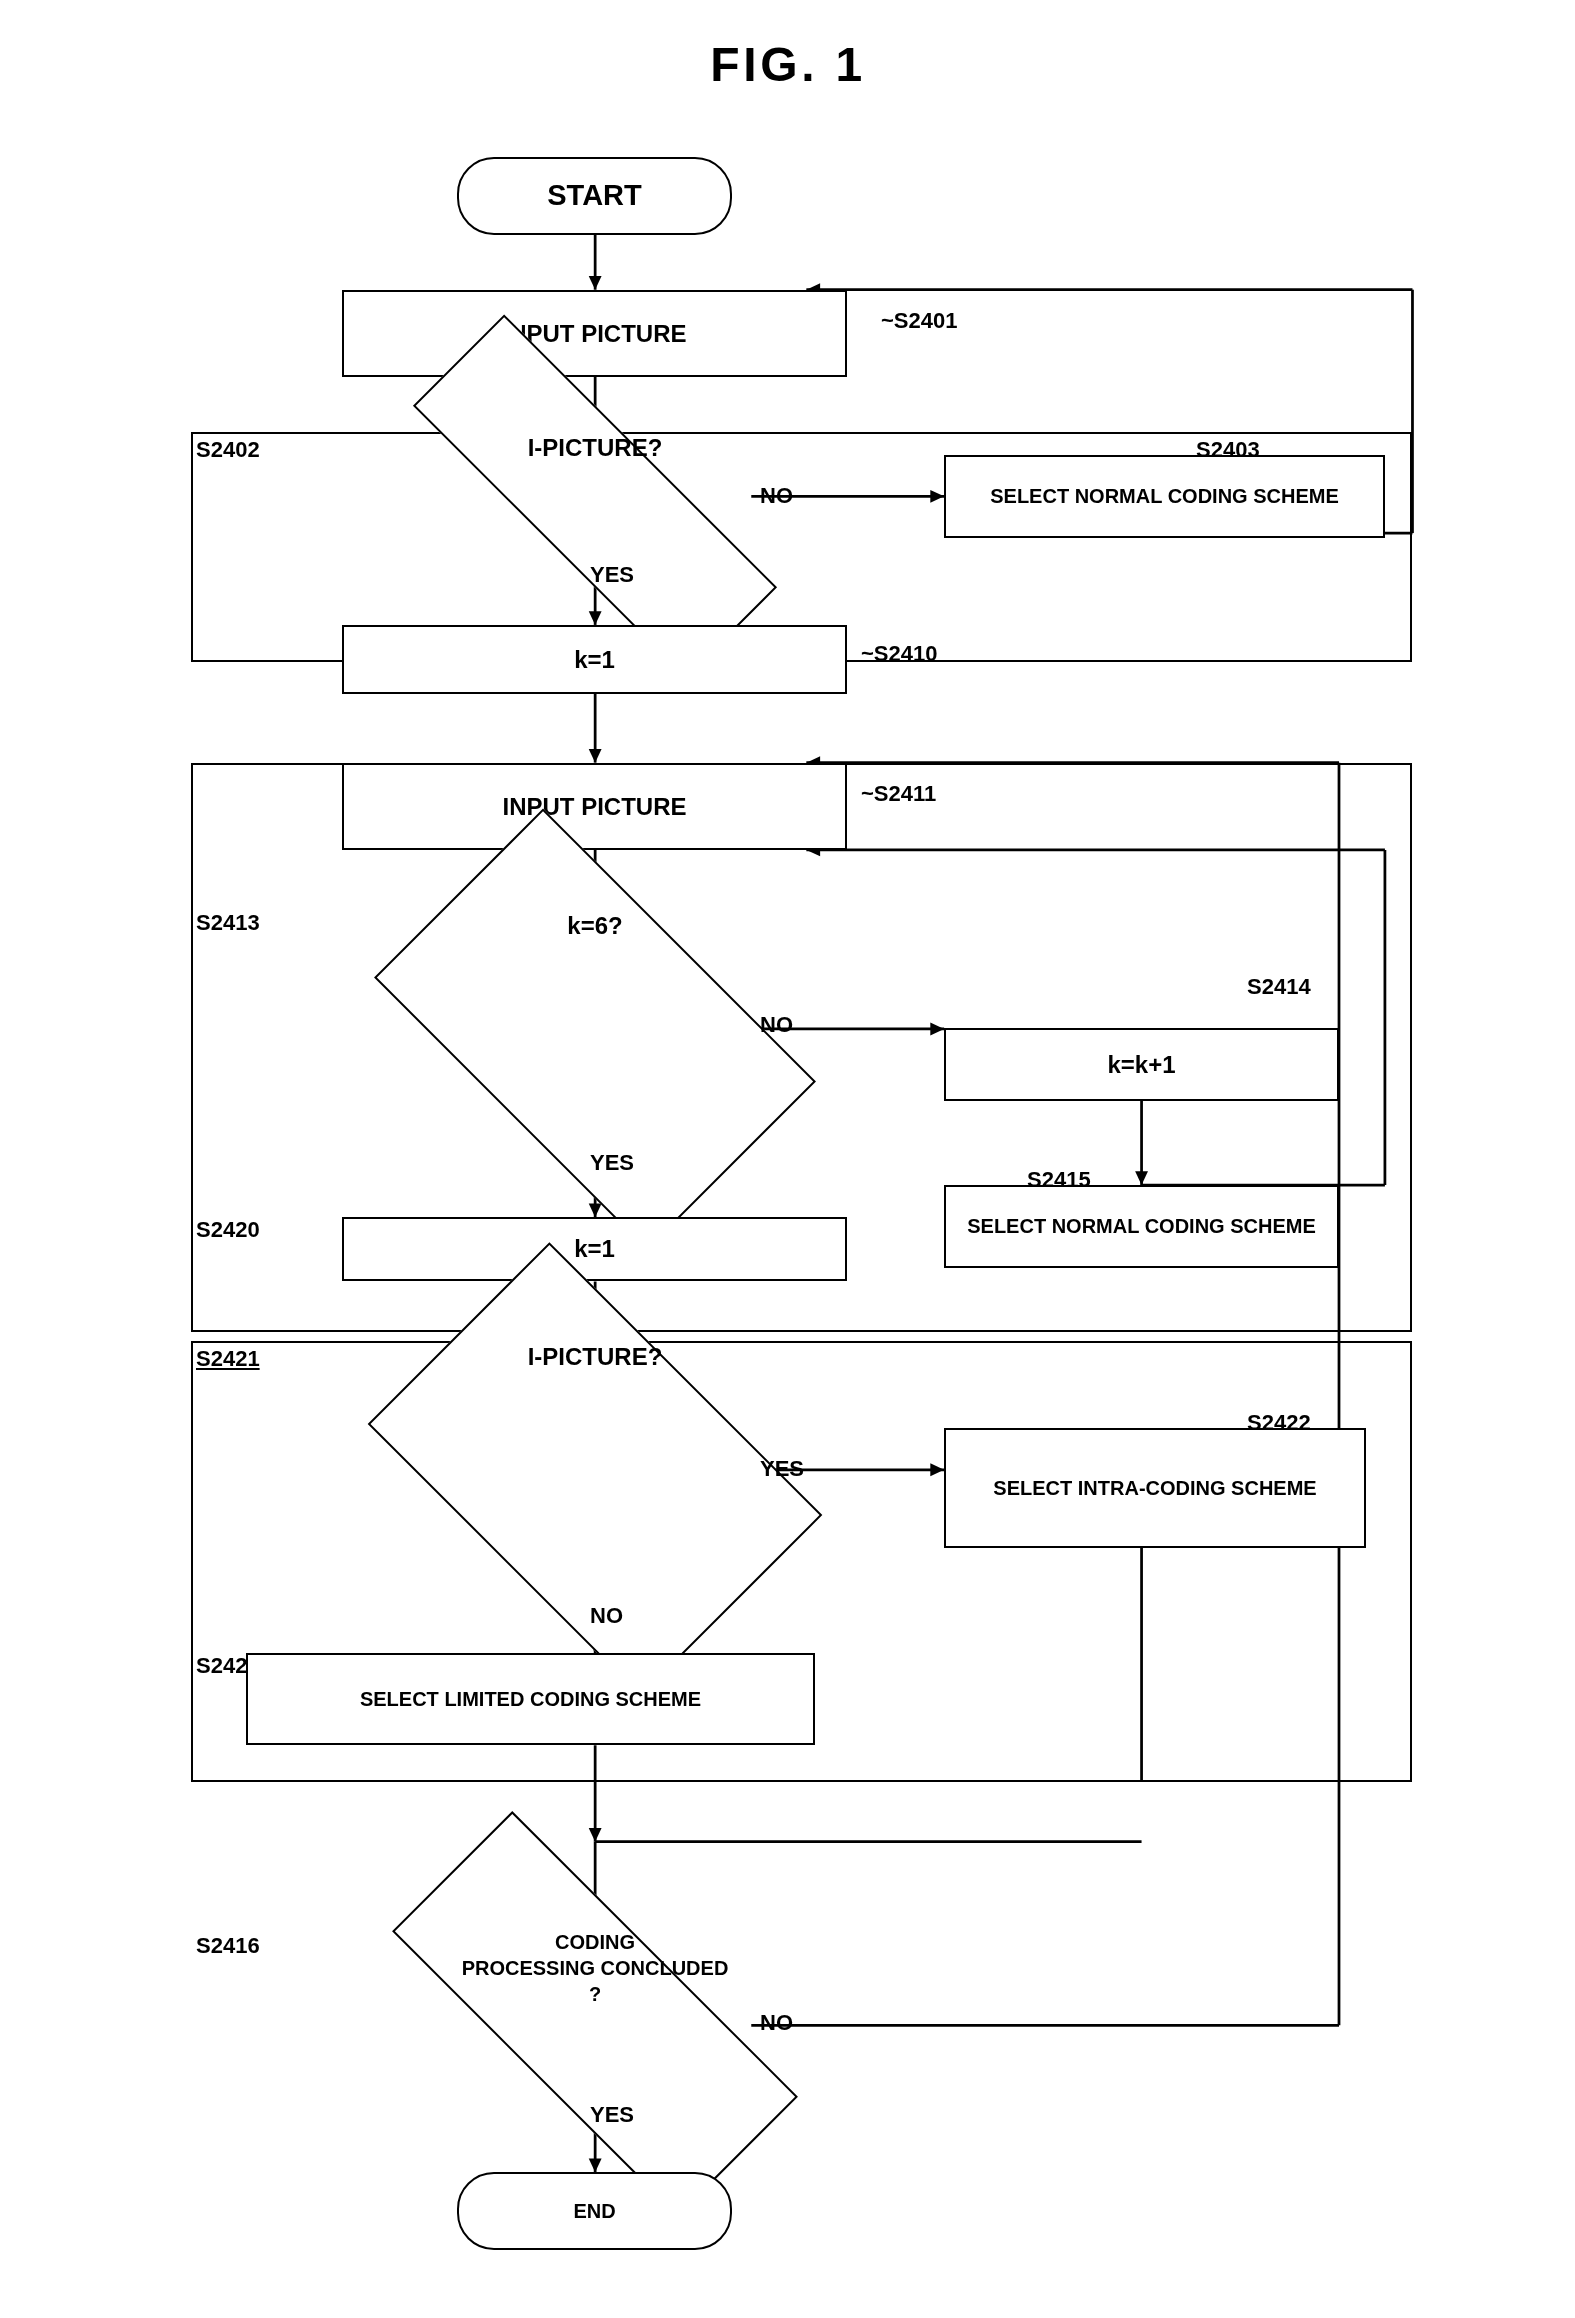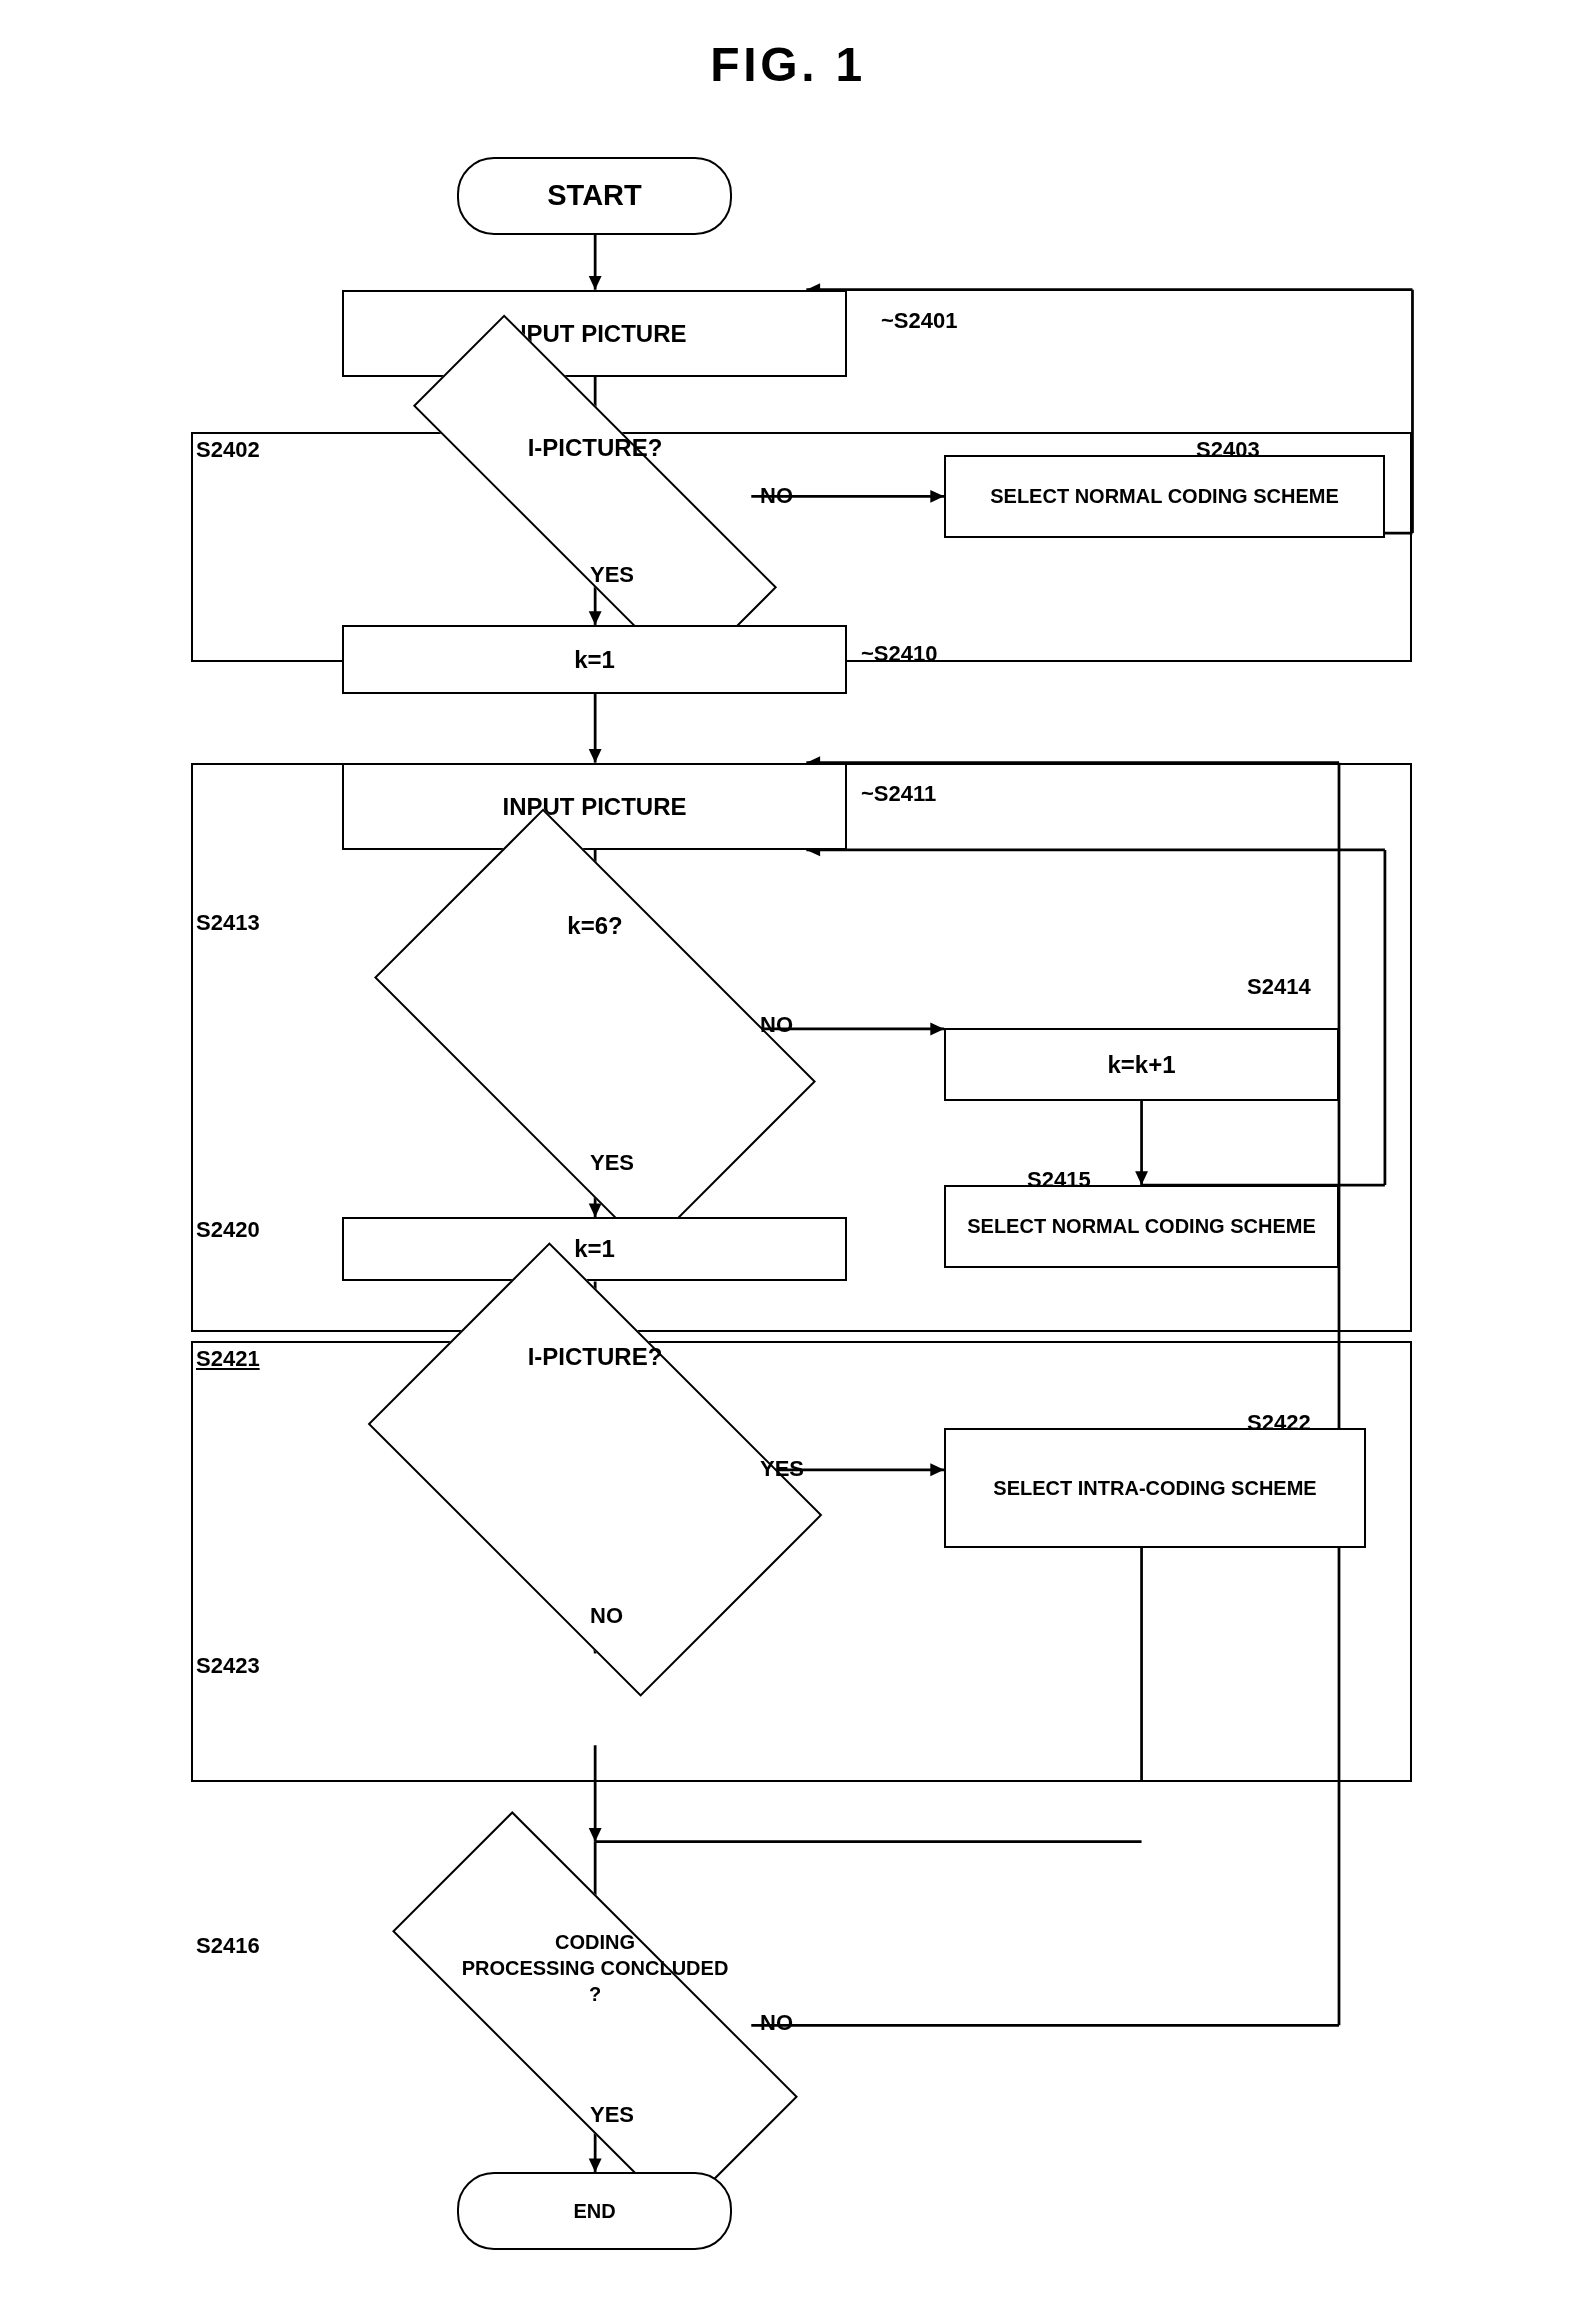--- a/index.html
+++ b/index.html
@@ -262,20 +262,23 @@
   <div class="el label-text" style="left:445px; top:1474px;">NO</div>
 
   <div class="el label-text" style="left:51px; top:1524px;">S2423</div>
 
   <div class="el rect" style="left:799px; top:1299px; width:422px; height:120px; font-size:20px;">
     <span>SELECT INTRA-CODING SCHEME</span>
   </div>
 
   <div class="el label-text" style="left:1102px; top:1281px;">S2422</div>
 
+  <div class="el rect" style="left:101px; top:1524px; width:569px; height:92px; font-size:20px;">
+    <span>SELECT LIMITED CODING SCHEME</span>
+  </div>
 
   <div class="el diamond" style="left:248px; top:1800px; width:404px; height:170px;">
     <span style="white-space:pre-line; font-size:20px;">CODING
 PROCESSING CONCLUDED
 ?</span>
   </div>
 
   <div class="el label-text" style="left:51px; top:1804px;">S2416</div>
 
   <div class="el label-text" style="left:445px; top:1973px;">YES</div>

